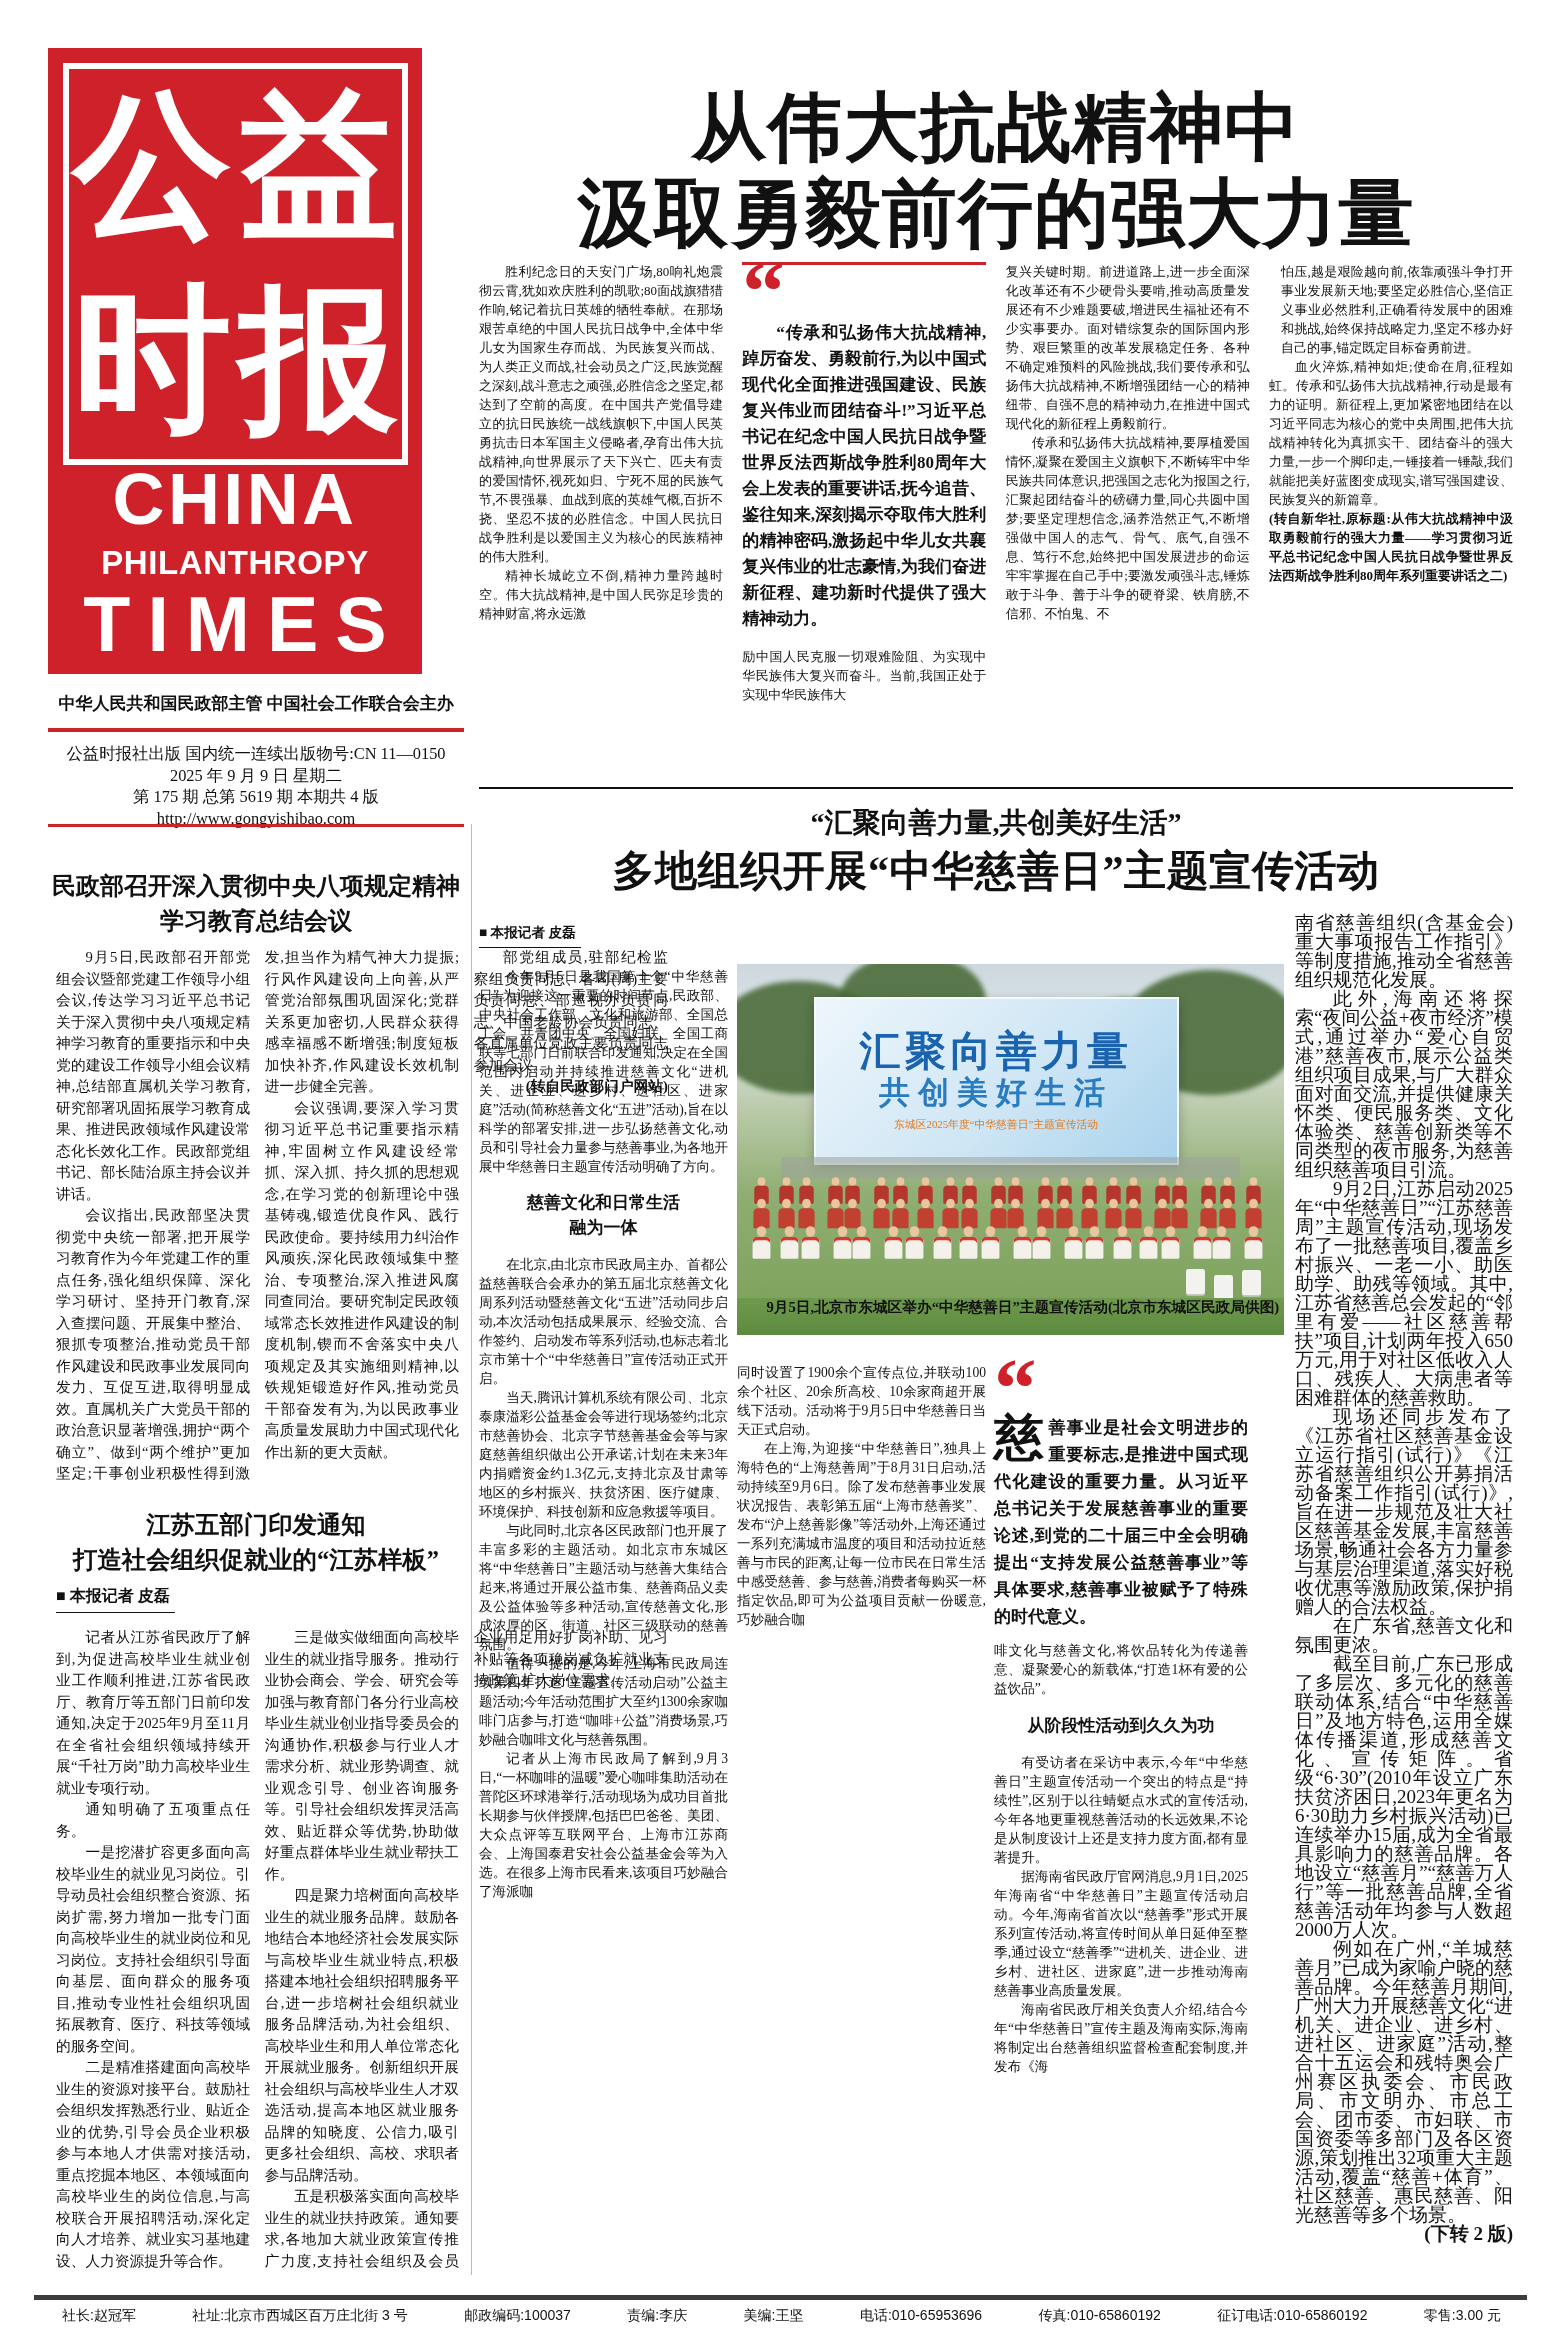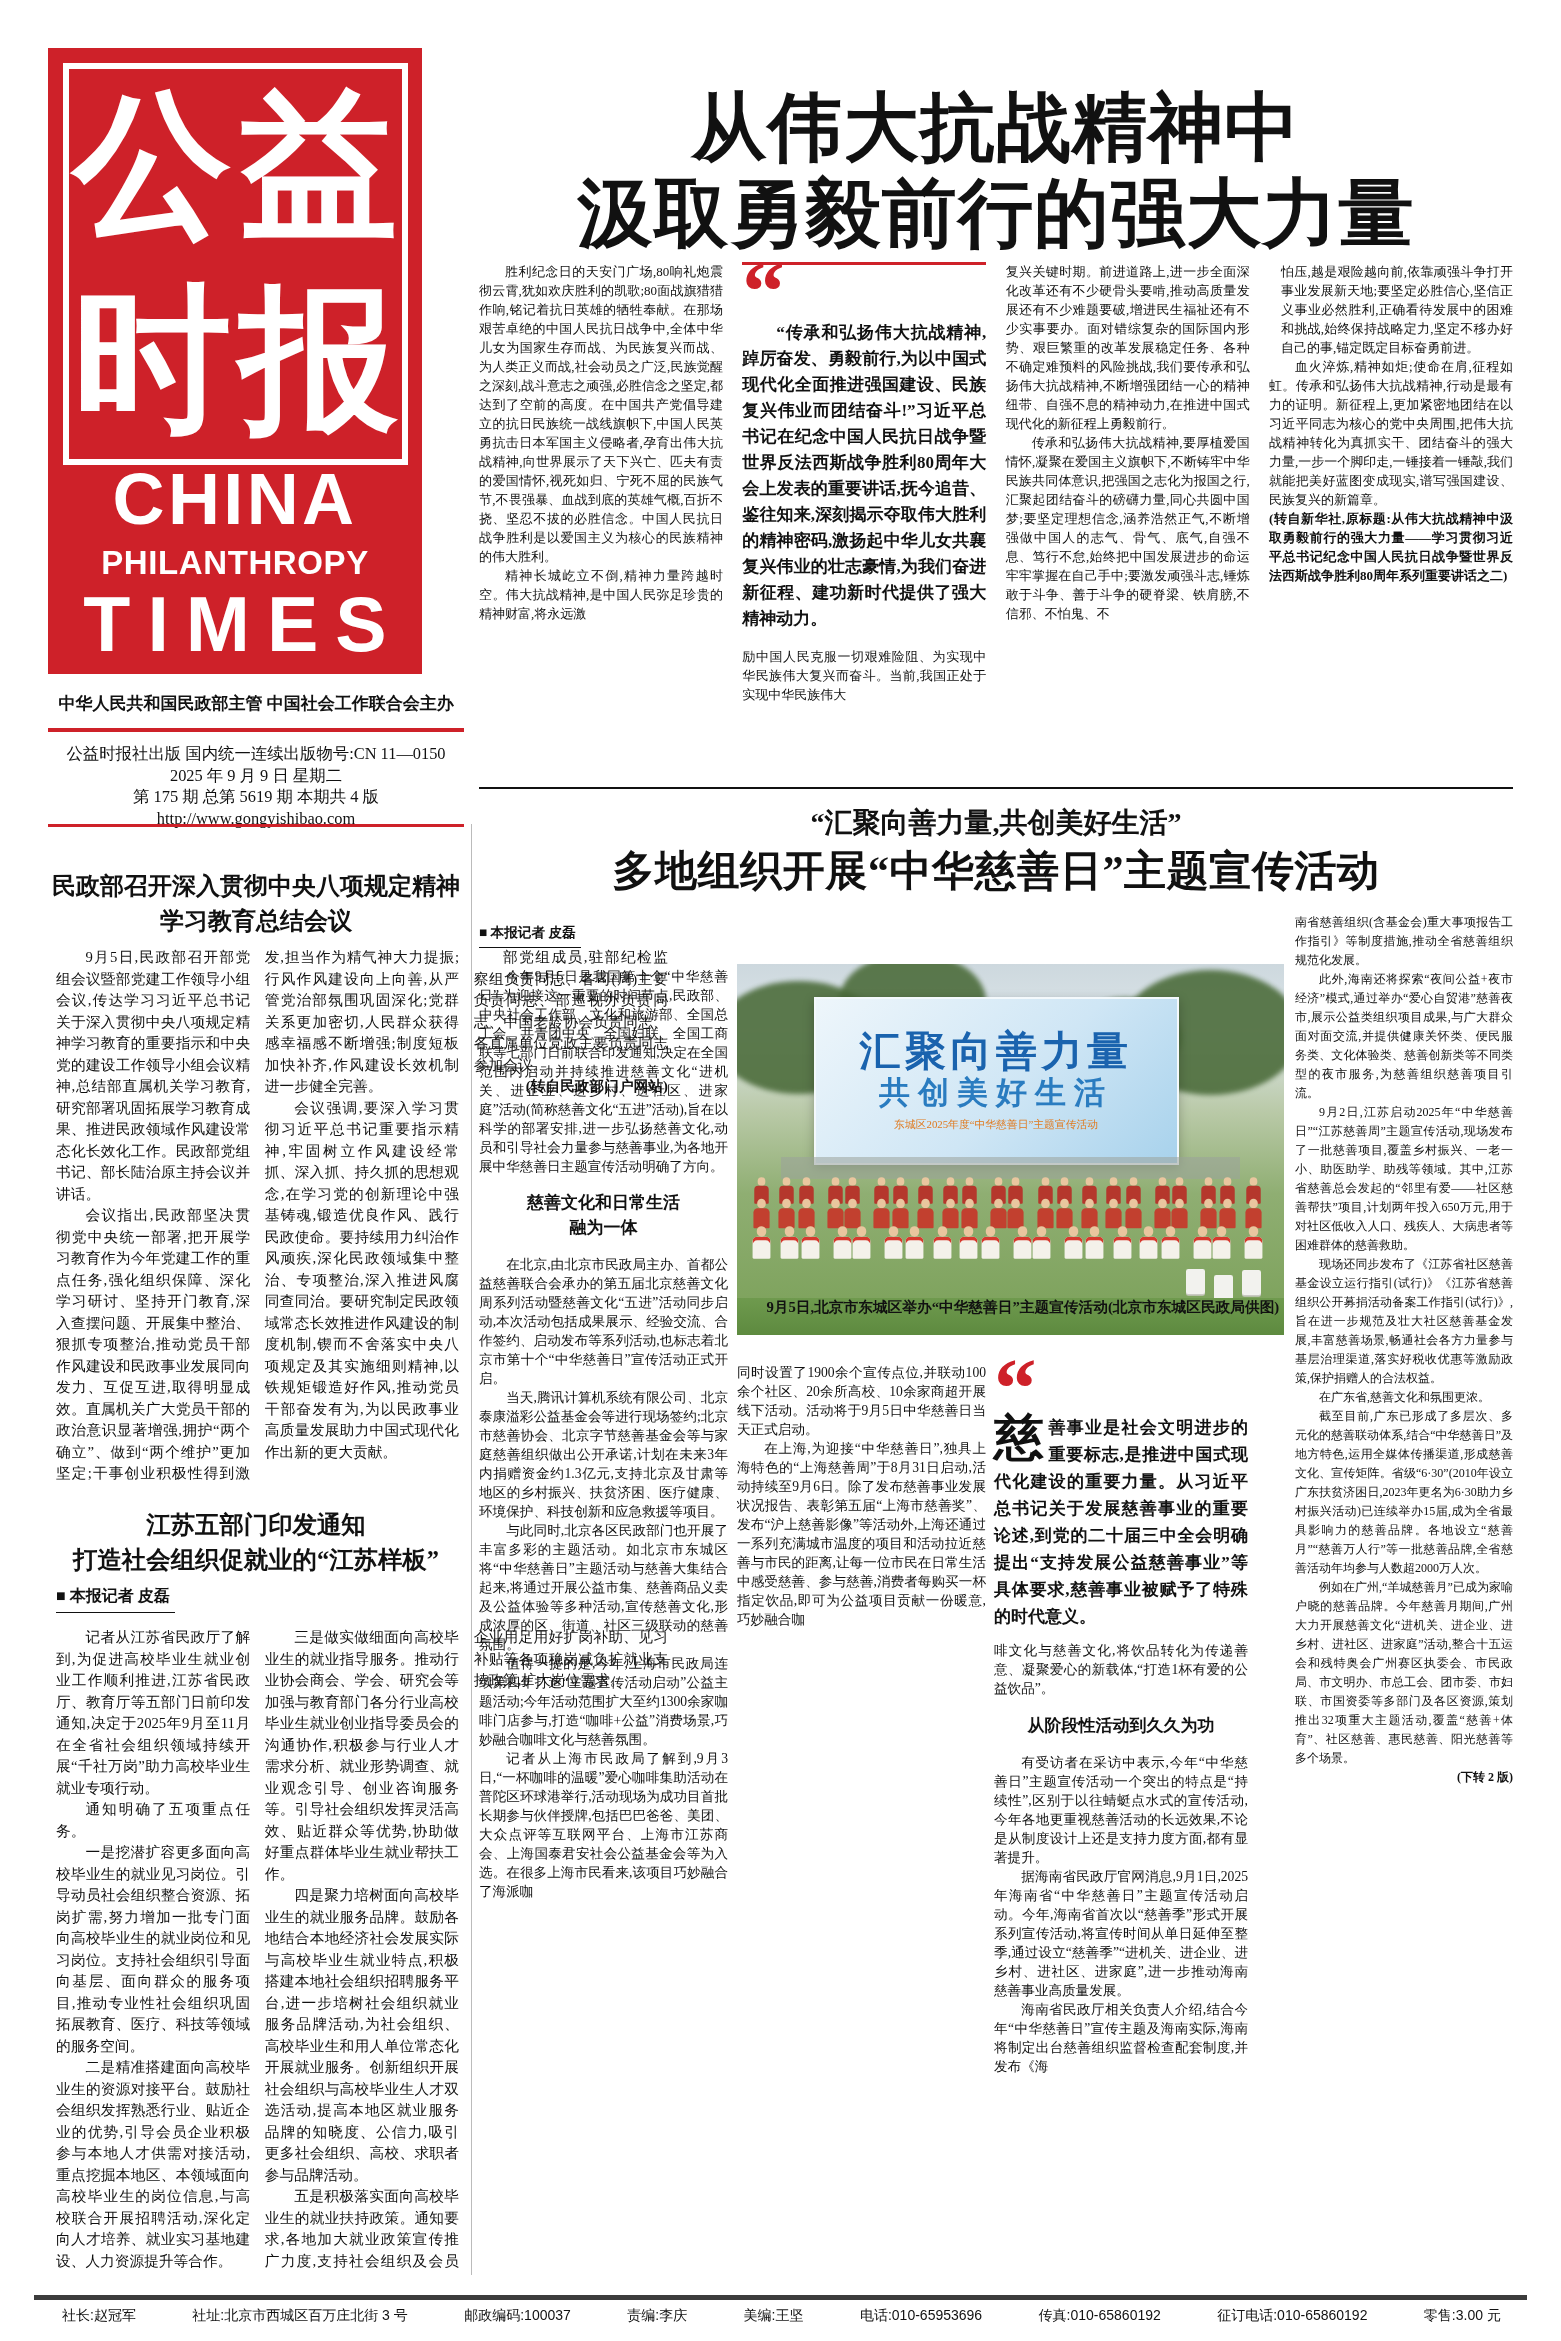--- a/index.html
+++ b/index.html
@@ -56,21 +56,21 @@
            column-count:2;column-gap:14.7px;font-size:14.7px;line-height:21.5px;}
 
   
   .ft-kicker{position:absolute;left:479px;top:807px;width:1034px;text-align:center;
              font-weight:bold;font-size:28px;line-height:32px;}
   .ft-headline{position:absolute;left:479px;top:847px;width:1034px;text-align:center;
                font-weight:bold;font-size:42px;line-height:49px;letter-spacing:0.6px;}
   .ft-colA{position:absolute;left:479px;top:923px;width:249px;height:1351px;font-size:13.6px;line-height:19px;}
   .ft-colB{position:absolute;left:737px;top:1363px;width:249px;height:909px;font-size:13.6px;line-height:19px;}
   .ft-colC{position:absolute;left:994px;top:1363px;width:254px;height:909px;font-size:13.6px;line-height:19px;}
-  .ft-colE{position:absolute;left:1295px;top:913px;width:218px;height:1360px;font-size:12px;line-height:19px;}
+  .ft-colE{position:absolute;left:1295px;top:913px;width:218px;height:1360px;font-size:19px;line-height:19px;}
   .ft-colA .byline{margin-bottom:10.2px;}
   .subhead{font-weight:bold;text-align:center;font-size:17px;line-height:25px;margin:14.7px 0;text-indent:0;}
   .quote2{margin-bottom:11.3px;}
   .quote2 .q-text{font-weight:bold;font-size:17px;line-height:27px;text-align:justify;}
   .dropcap{float:left;font-size:50px;line-height:46px;font-weight:bold;padding-right:4.5px;}
 
   
   .photo{position:absolute;left:737px;top:917px;width:547px;height:371px;overflow:hidden;
          background:linear-gradient(#cdd8de 0%,#dde6e9 18%,#b9c9a7 40%,#8fae72 62%,#7aa058 100%);margin-top:47px;}
   .tree{position:absolute;background:#4d6d3c;border-radius:50%;filter:blur(2.8px);opacity:.9;}

